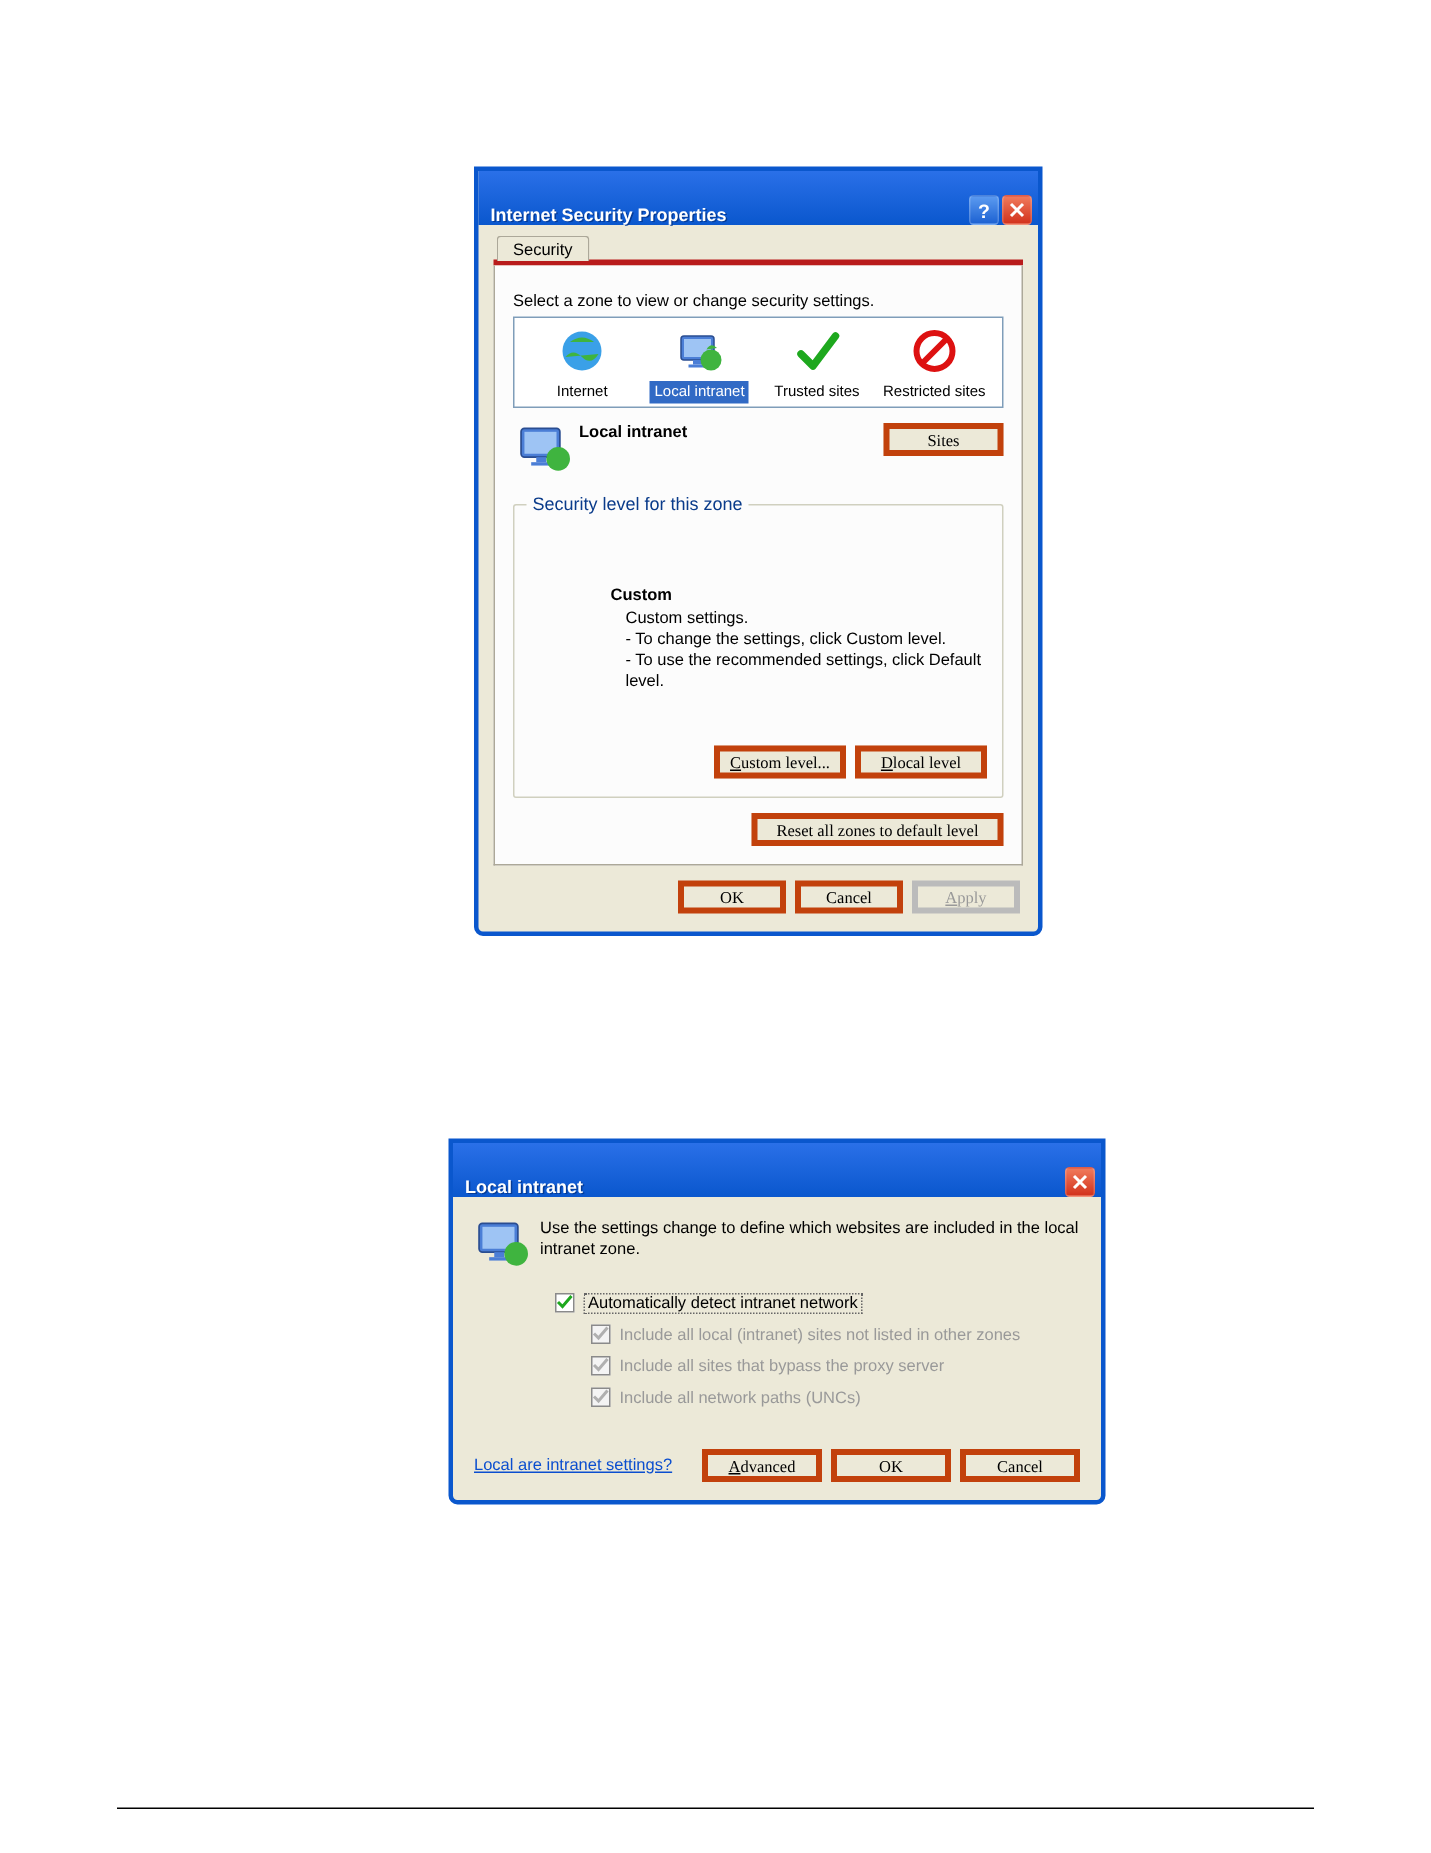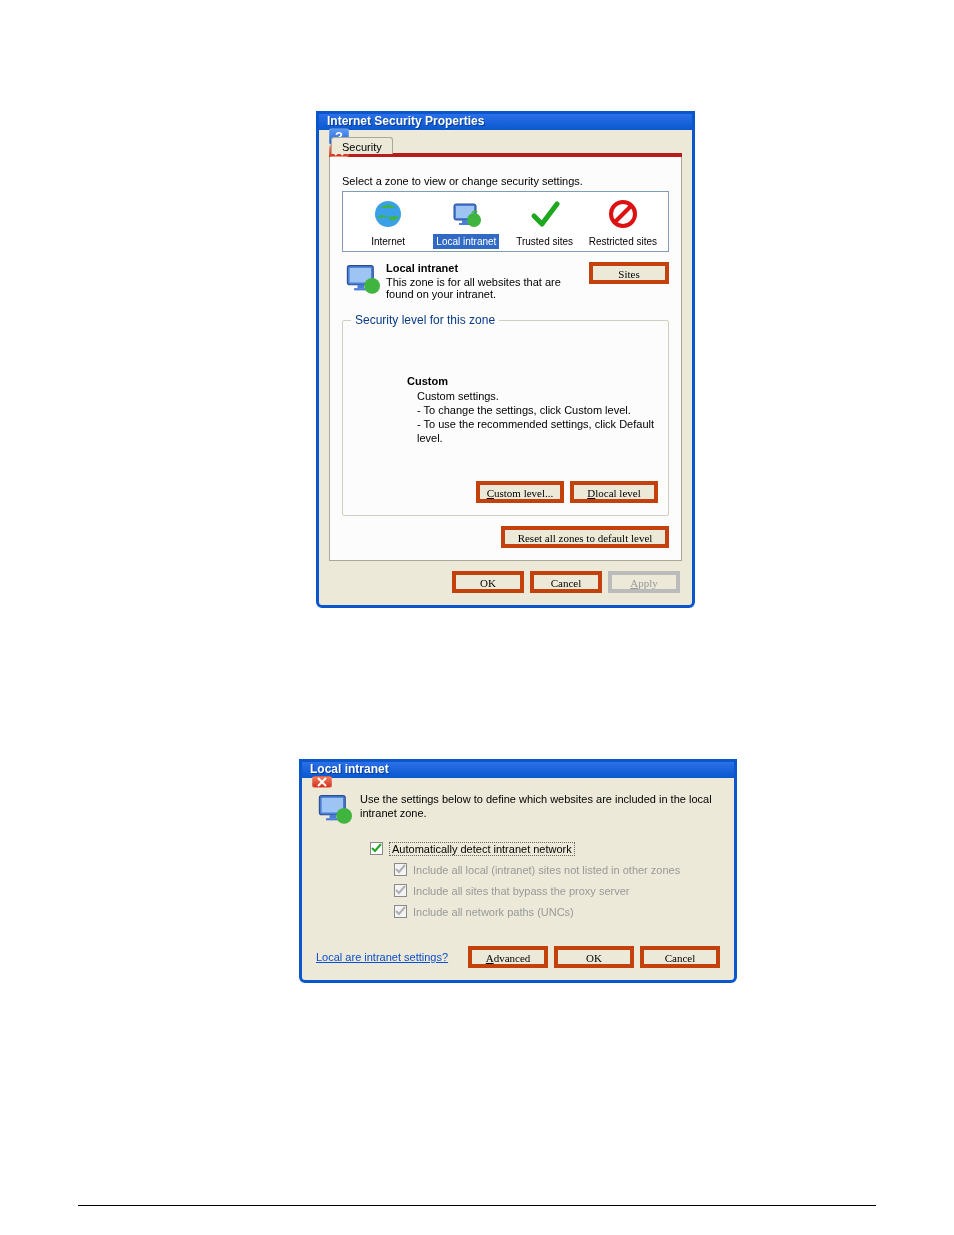--- a/index.html
+++ b/index.html
@@ -1,21 +1,21 @@
 <!DOCTYPE html>
 <html><head>
 <meta charset="utf-8">
 <style>
   * { box-sizing: border-box; }
   body { margin:0; background:#fff; width:954px; height:1235px; font-family: Tahoma, Arial, sans-serif; font-size:11px; position:relative; }
   .hr-bottom { position:absolute; left:78px; right:78px; top:1205px; height:1px; background:#000; }
 
   
   .dlg1 { position:absolute; left:316px; top:111px; width:379px; background:#ece9d8; border:3px solid #0a57cd; border-bottom-left-radius:6px; border-bottom-right-radius:6px; }
-  .titlebar { height:16px; background:linear-gradient(#2a70e8,#0a57cd); display:flex; align-items:flex-start; padding:0 4px 0 8px;flex-direction:column; }
+  .titlebar { height:36px; background:linear-gradient(#2a70e8,#0a57cd); display:flex; align-items:flex-end; padding:0 4px 0 8px; }
   .titlebar .title { color:#fff; font-weight:bold; font-size:12px; text-shadow:1px 1px 0 #053b96; flex:1; }
   .tbtn { width:20px; height:20px; margin-left:2px; border-radius:3px; border:1px solid #fff3; display:flex; align-items:center; justify-content:center; font-weight:bold; font-size:13px; cursor:pointer; }
   .tbtn.help { background:linear-gradient(#5b9af0,#1d62d2); color:#fff; }
   .tbtn.close { background:linear-gradient(#f07a5b,#d2321d); color:#fff; }
 
   .body1 { padding:6px 10px 12px 10px; }
   .tabstrip { border-bottom:4px solid #b91c1c; height:21px; display:flex; }
   .tab { background:#ece9d8; border:1px solid #aca899; border-bottom:none; border-top-left-radius:3px; border-top-right-radius:3px; padding:3px 10px 3px 10px; position:relative; top:1px; margin-left:2px; }
   .tabpanel { border:1px solid #aca899; border-top:none; background:#fcfcfc; padding:18px 12px 12px 12px; min-height:400px; }
 
@@ -142,21 +142,20 @@
           <svg class="monitor" viewBox="0 0 32 32">
             <rect x="3" y="5" width="23" height="17" rx="2" fill="#4b7ed6" stroke="#2a4d91"></rect>
             <rect x="5" y="7" width="19" height="13" fill="#9ec4f4"></rect>
             <rect x="12" y="22" width="6" height="3" fill="#4b7ed6"></rect>
             <rect x="9" y="25" width="12" height="2" fill="#4b7ed6"></rect>
             <circle cx="25" cy="23" r="7" fill="#3fb43f"></circle>
           </svg>
         </div>
         <div class="txt">
           <div class="name">Local intranet</div>
-          <div>This zone is for all websites that are found on your intranet.</div>
         </div>
         <div style="padding-top:2px;">
           <button class="btn sites"><span>Sites</span></button>
         </div>
       </div>
 
       <div class="groupbox">
         <div class="legend">Security level for this zone</div>
         <div class="custom-area">
           <div class="ctitle">Custom</div>
@@ -198,21 +197,21 @@
     <div class="intro2">
       <div class="icon-m">
         <svg class="monitor" viewBox="0 0 32 32">
           <rect x="3" y="5" width="23" height="17" rx="2" fill="#4b7ed6" stroke="#2a4d91"></rect>
           <rect x="5" y="7" width="19" height="13" fill="#9ec4f4"></rect>
           <rect x="12" y="22" width="6" height="3" fill="#4b7ed6"></rect>
           <rect x="9" y="25" width="12" height="2" fill="#4b7ed6"></rect>
           <circle cx="25" cy="23" r="7" fill="#3fb43f"></circle>
         </svg>
       </div>
-      <div class="t">Use the settings below to define which websites are included in the local intranet zone.</div>
+      <div class="t">Use the settings change to define which websites are included in the local intranet zone.</div>
     </div>
 
     <div class="cbline">
       <div class="cb">
         <svg width="11" height="11" viewBox="0 0 11 11">
             <path d="M1 5 L4 8 L10 1" stroke="#1ea81e" stroke-width="2" fill="none"></path>
           </svg>
       </div>
       <span class="lbl"><span class="dotsel">Automatically detect intranet network</span></span>
     </div>

